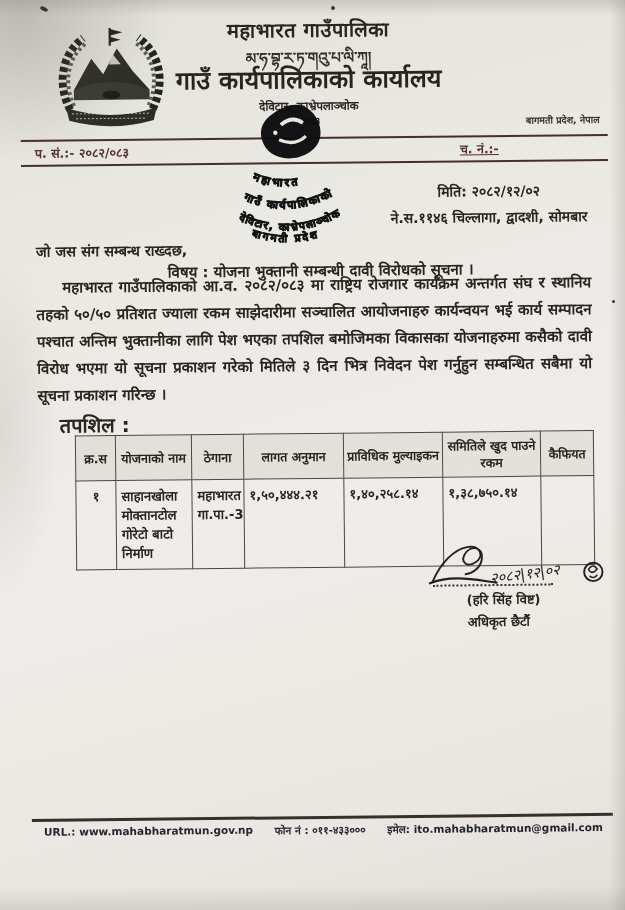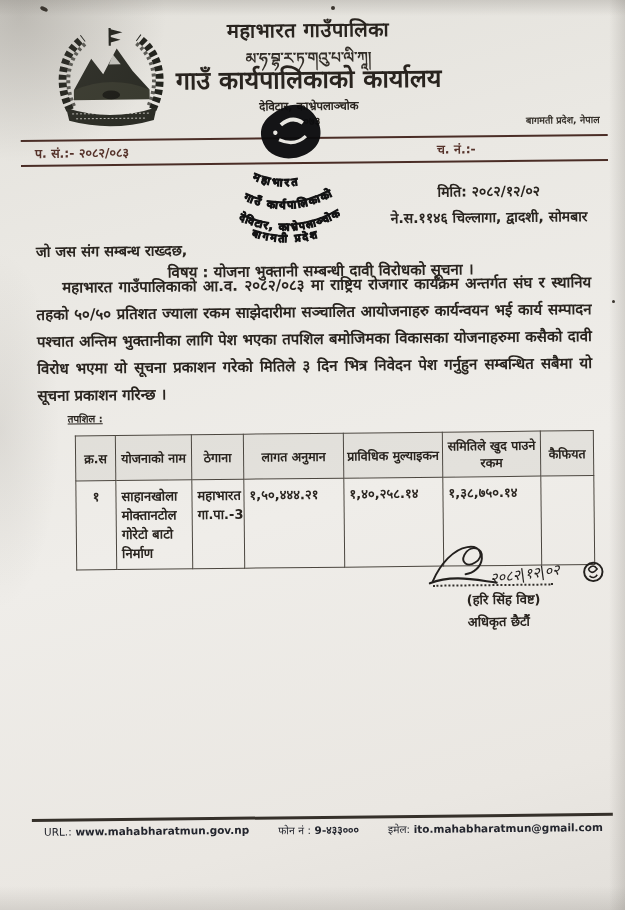--- a/index.html
+++ b/index.html
@@ -27,45 +27,45 @@
   .h3{position:absolute;left:0;right:0;top:61px;font-size:25px;font-weight:800;}
   .h4{position:absolute;left:0;right:0;top:98px;font-size:11.5px;font-weight:700;}
   .h5{position:absolute;left:0;right:0;top:113px;font-size:11px;font-weight:700;}
   .province{position:absolute;right:22px;top:116px;font-size:9.5px;font-weight:700;color:#35302a;}
 
   .rule{position:absolute;background:#4a2d26;}
   .rule1{left:24px;right:14px;top:137px;height:2.2px;}
   .rule2{left:24px;right:14px;top:162px;height:2px;}
   .refrow{position:absolute;left:0;right:0;top:142px;font-size:12.5px;font-weight:700;color:#55322a;}
   .refrow .ps{position:absolute;left:38px;}
-  .refrow .ch{position:absolute;left:440px;}
+  .refrow .ch{position:absolute;left:463px;text-decoration:underline;}
 
   .stamp{position:absolute;left:224px;top:94px;width:152px;height:152px;transform:rotate(-9deg);opacity:.96;}
 
   .dateblock{position:absolute;right:26px;top:180px;width:215px;text-align:center;font-size:14px;font-weight:600;line-height:26px;}
   .salutation{position:absolute;left:38px;top:238px;font-size:14.5px;font-weight:600;}
   .subject{position:absolute;left:60px;right:40px;top:260px;text-align:center;font-size:15px;font-weight:700;}
   .bodytext{position:absolute;left:38px;right:32px;top:272px;margin:0;font-size:15px;font-weight:600;line-height:27px;text-align:justify;text-indent:26px;}
-  .tapasil{position:absolute;left:68px;top:409px;font-size:10px;font-weight:700;text-decoration:underline;}
+  .tapasil{position:absolute;left:60px;top:409px;font-size:20px;font-weight:700;}
 
   table.details{position:absolute;left:75px;top:433px;border-collapse:collapse;table-layout:fixed;width:518px;}
   table.details th,table.details td{border:1.6px solid #4b463f;overflow:hidden;}
   table.details th{font-size:12.5px;font-weight:700;line-height:17px;padding:5px 2px;background:rgba(70,64,54,.07);}
   table.details td{font-size:13px;font-weight:600;line-height:19px;padding:6px 5px;vertical-align:top;}
   td.num{font-weight:700;font-size:13.2px;white-space:nowrap;}
   td.sn{text-align:center;font-weight:700;}
 
   .signature{position:absolute;left:425px;top:540px;width:185px;height:60px;}
   .dotline{position:absolute;left:432px;top:572px;width:120px;height:14px;border-bottom:2.6px dotted #33302c;}
   .signame{position:absolute;left:432px;top:592px;width:140px;text-align:center;font-size:13px;font-weight:600;}
   .sigrole{position:absolute;left:432px;top:614px;width:130px;text-align:center;font-size:13px;font-weight:600;}
 
   .rule3{left:28px;right:16px;top:816px;height:2.6px;background:#35302a;}
   .footrow{position:absolute;left:40px;right:26px;top:823px;display:flex;justify-content:space-between;font-size:10.5px;font-weight:700;color:#24262e;}
-  .footrow b{font-weight:400;}
+  .footrow b{font-weight:700;}
 </style>
 </head>
 <body>
 
 <div class="page">
 
   <div class="doc">
 
     <div class="logo">
       <svg viewBox="0 0 120 114" width="118" height="114">
@@ -176,21 +176,21 @@
         <path d="M-5,-3 q5,-6 9,0 q-6,7 -9,0 M-4,4 q5,4 8,-1" fill="none" stroke="#23201e" stroke-width="1.6"></path>
       </g>
     </svg>
     <div class="dotline"></div>
     <div class="signame">(हरि सिंह विष्ट)</div>
     <div class="sigrole">अधिकृत छैटौं</div>
 
     <div class="rule rule3"></div>
     <div class="footrow">
       <span><b>URL.:</b> <span>www.mahabharatmun.gov.np</span></span>
-      <span><b>फोन नं :</b> <span>9-४३३०००</span></span>
+      <span><b>फोन नं :</b> <span>०११-४३३०००</span></span>
       <span><b>इमेल:</b> <span>ito.mahabharatmun@gmail.com</span></span>
     </div>
 
   </div>
 
   <div class="sh sh-tl"></div>
   <div class="sh sh-top"></div>
   <div class="sh sh-right"></div>
   <div class="sh sh-bottom"></div>
   <div class="sh sh-mid"></div>

